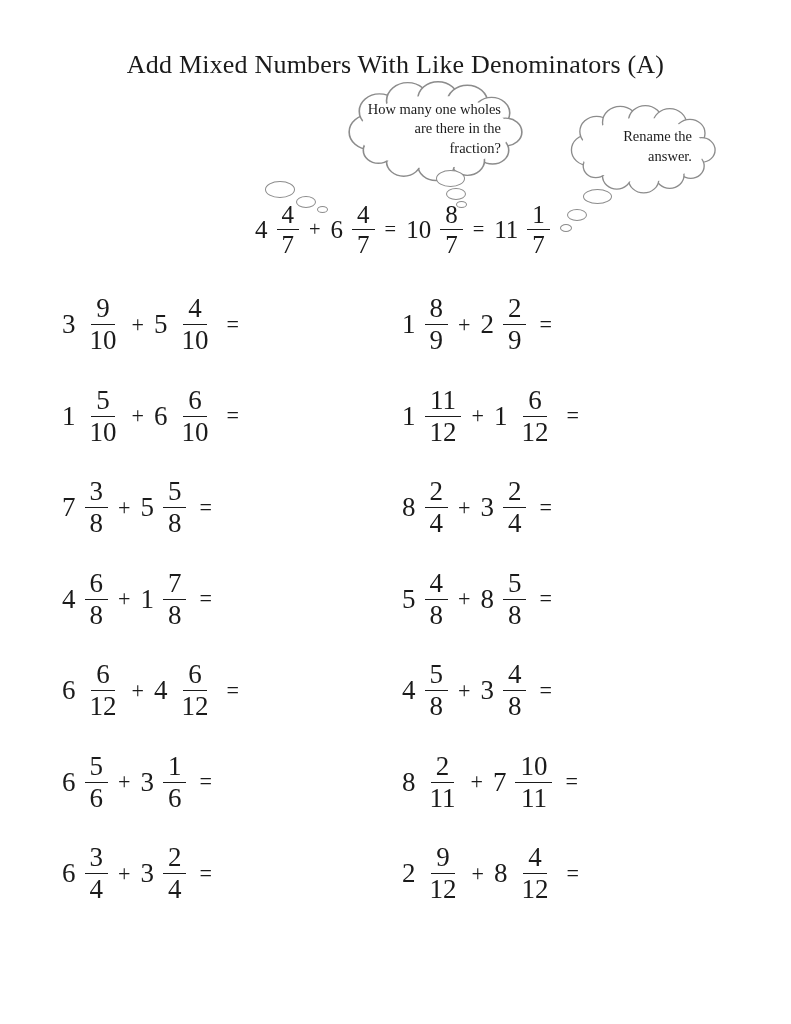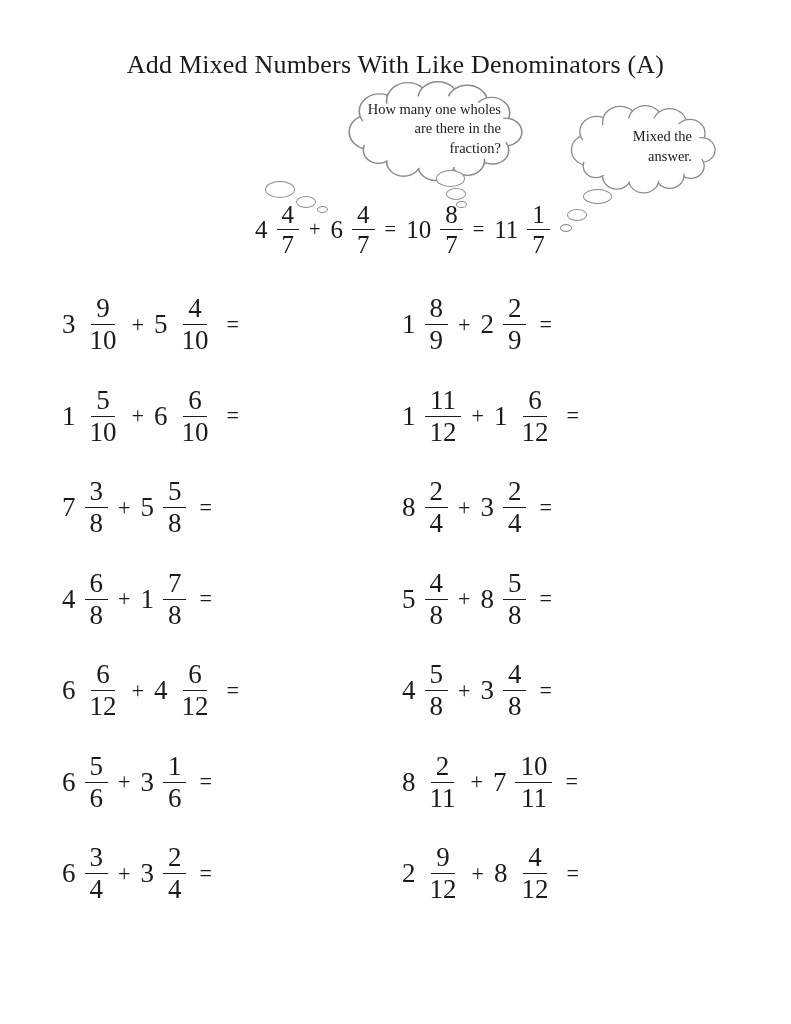--- a/index.html
+++ b/index.html
@@ -95,21 +95,21 @@
     <div class="bubble-text">How many one wholes are there in the fraction?</div>
   </div>
   <div class="tail" style="left:436px;top:170px;width:29px;height:17px"></div>
   <div class="tail" style="left:446px;top:188px;width:20px;height:12px"></div>
   <div class="tail" style="left:456px;top:201px;width:11px;height:7px"></div>
 
   <div class="bubble" style="left:558px;top:104px;width:168px;height:92px">
     <svg viewBox="0 0 200 120" preserveAspectRatio="none">
         <use href="#cloud"></use>
       </svg>
-    <div class="bubble-text">Mixed the answer.</div>
+    <div class="bubble-text">Rename the answer.</div>
   </div>
   <div class="tail" style="left:583px;top:189px;width:29px;height:15px"></div>
   <div class="tail" style="left:567px;top:209px;width:20px;height:12px"></div>
   <div class="tail" style="left:560px;top:224px;width:12px;height:8px"></div>
 
   <div class="equation" id="example-row">
   <span class="mixed">
         <span class="whole">4</span>
         <span class="frac">
           <span class="num">4</span>

